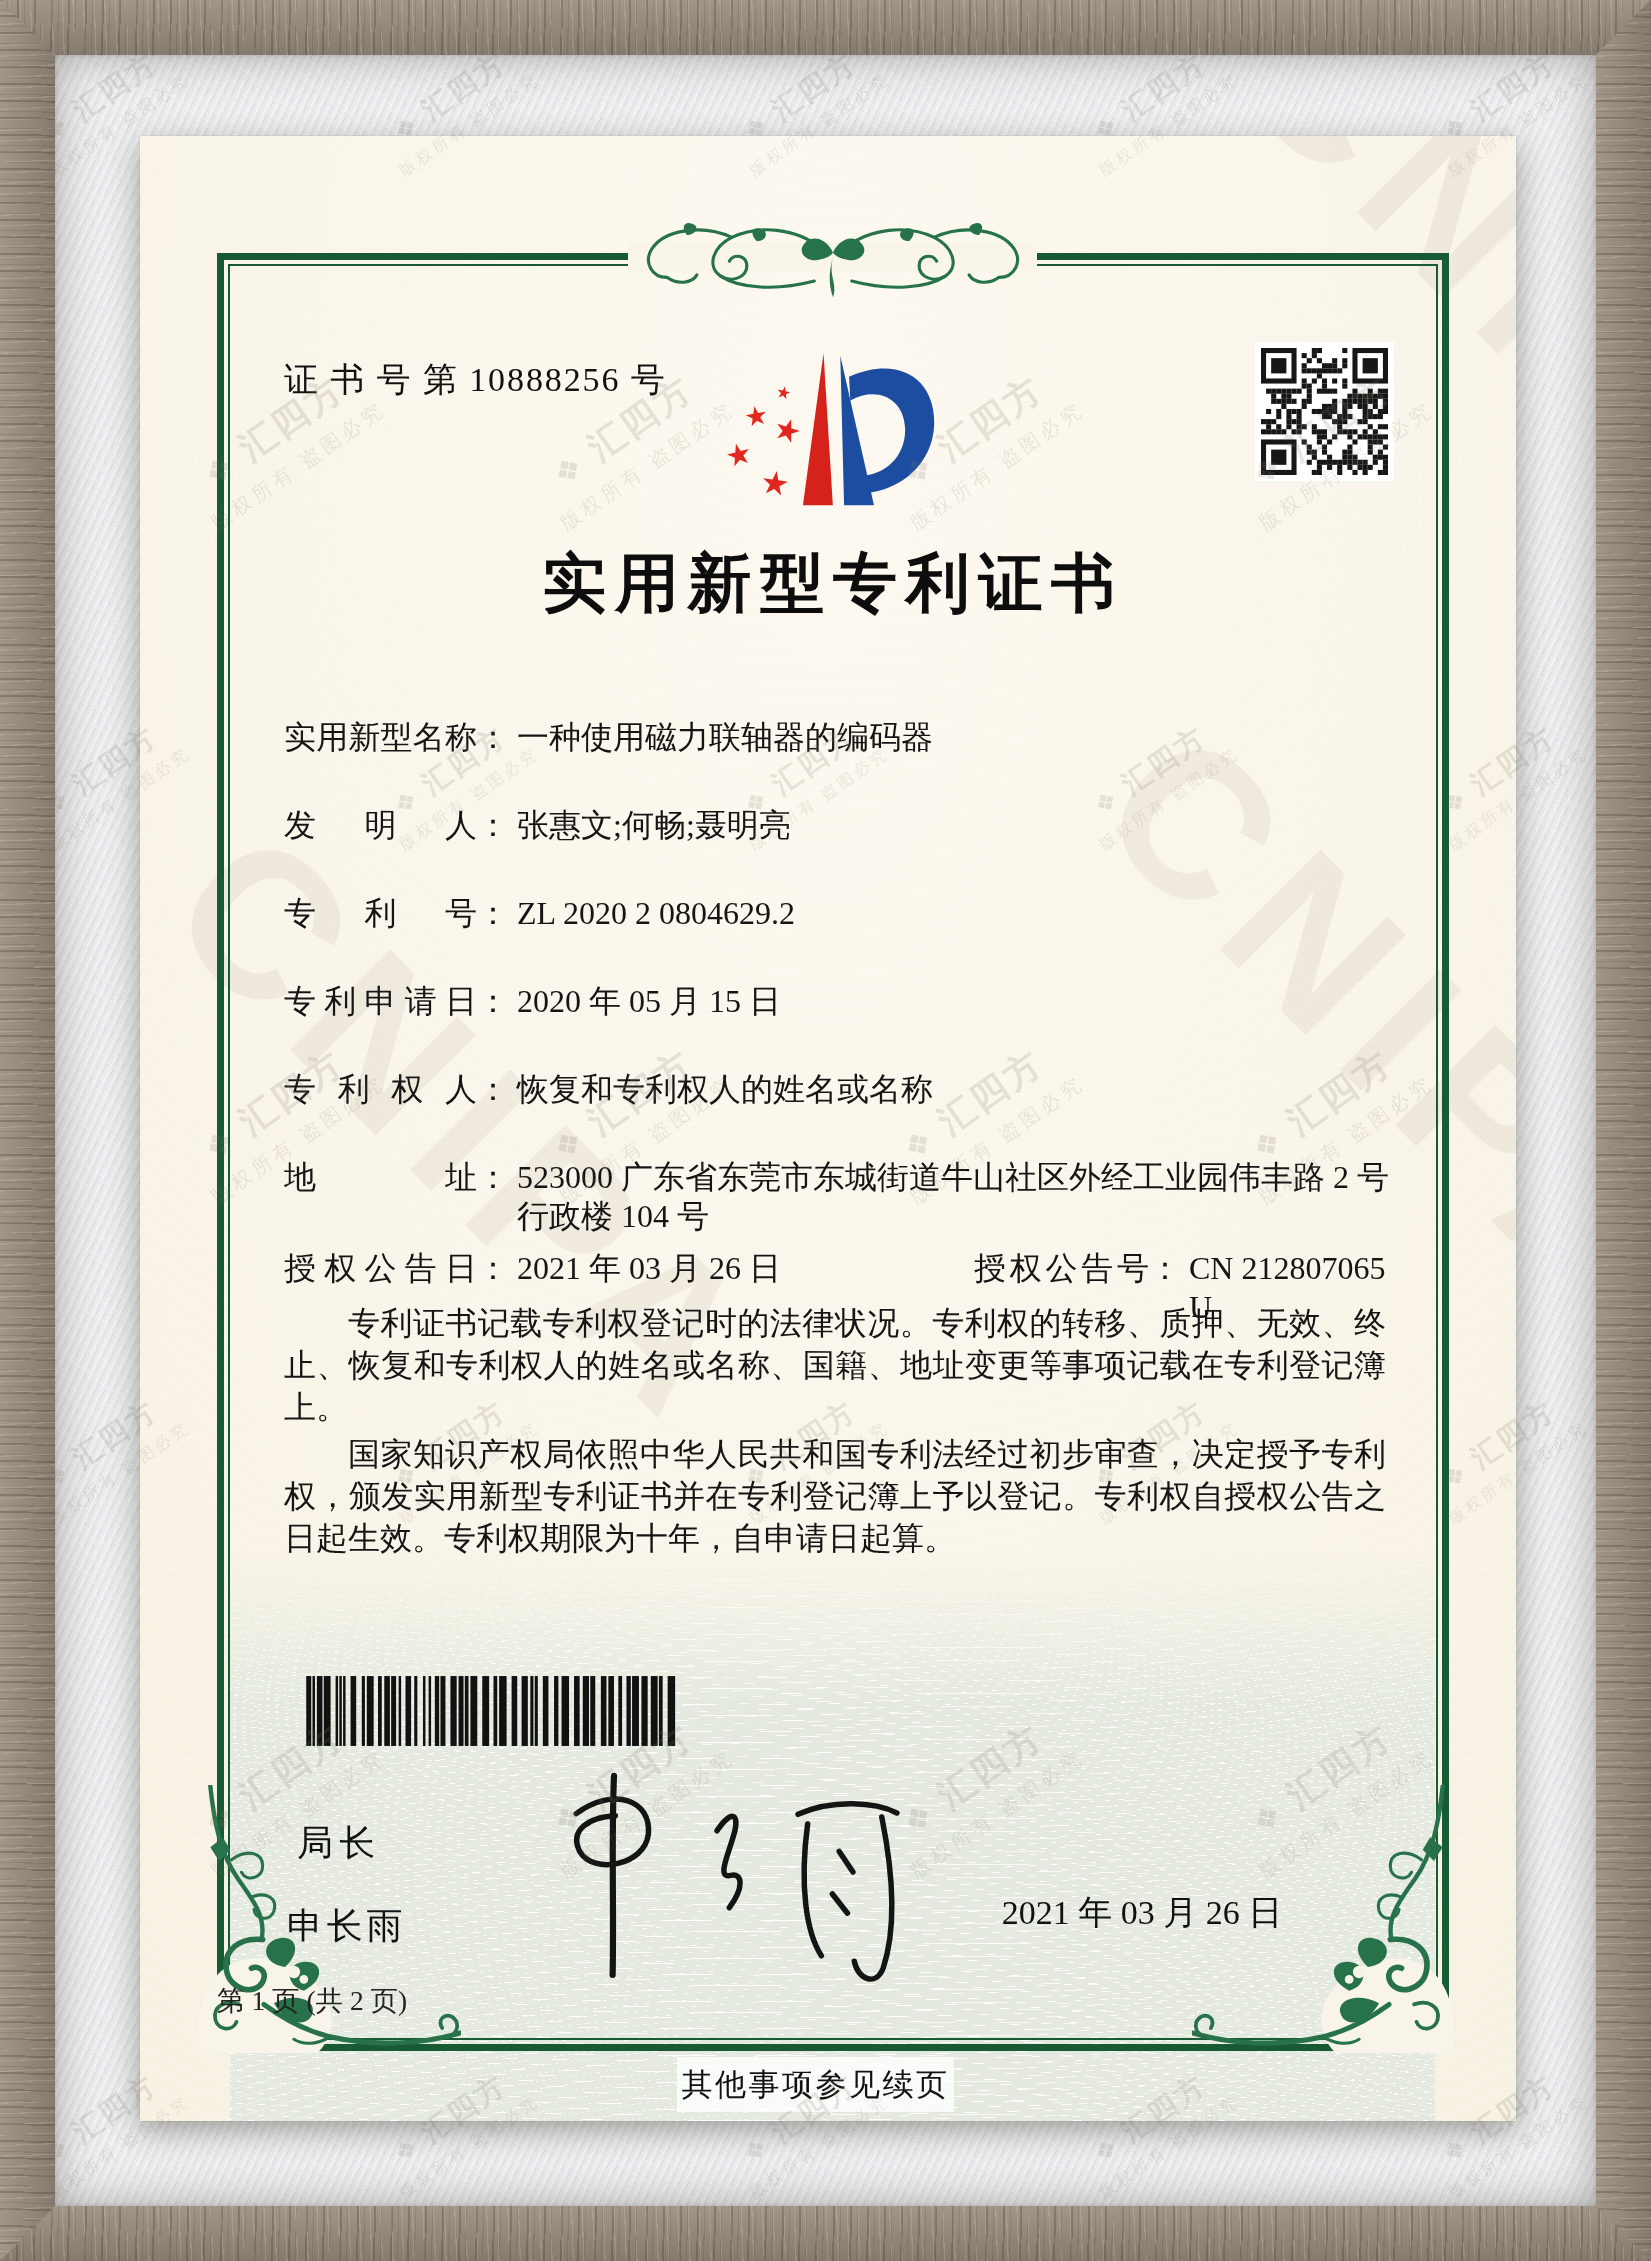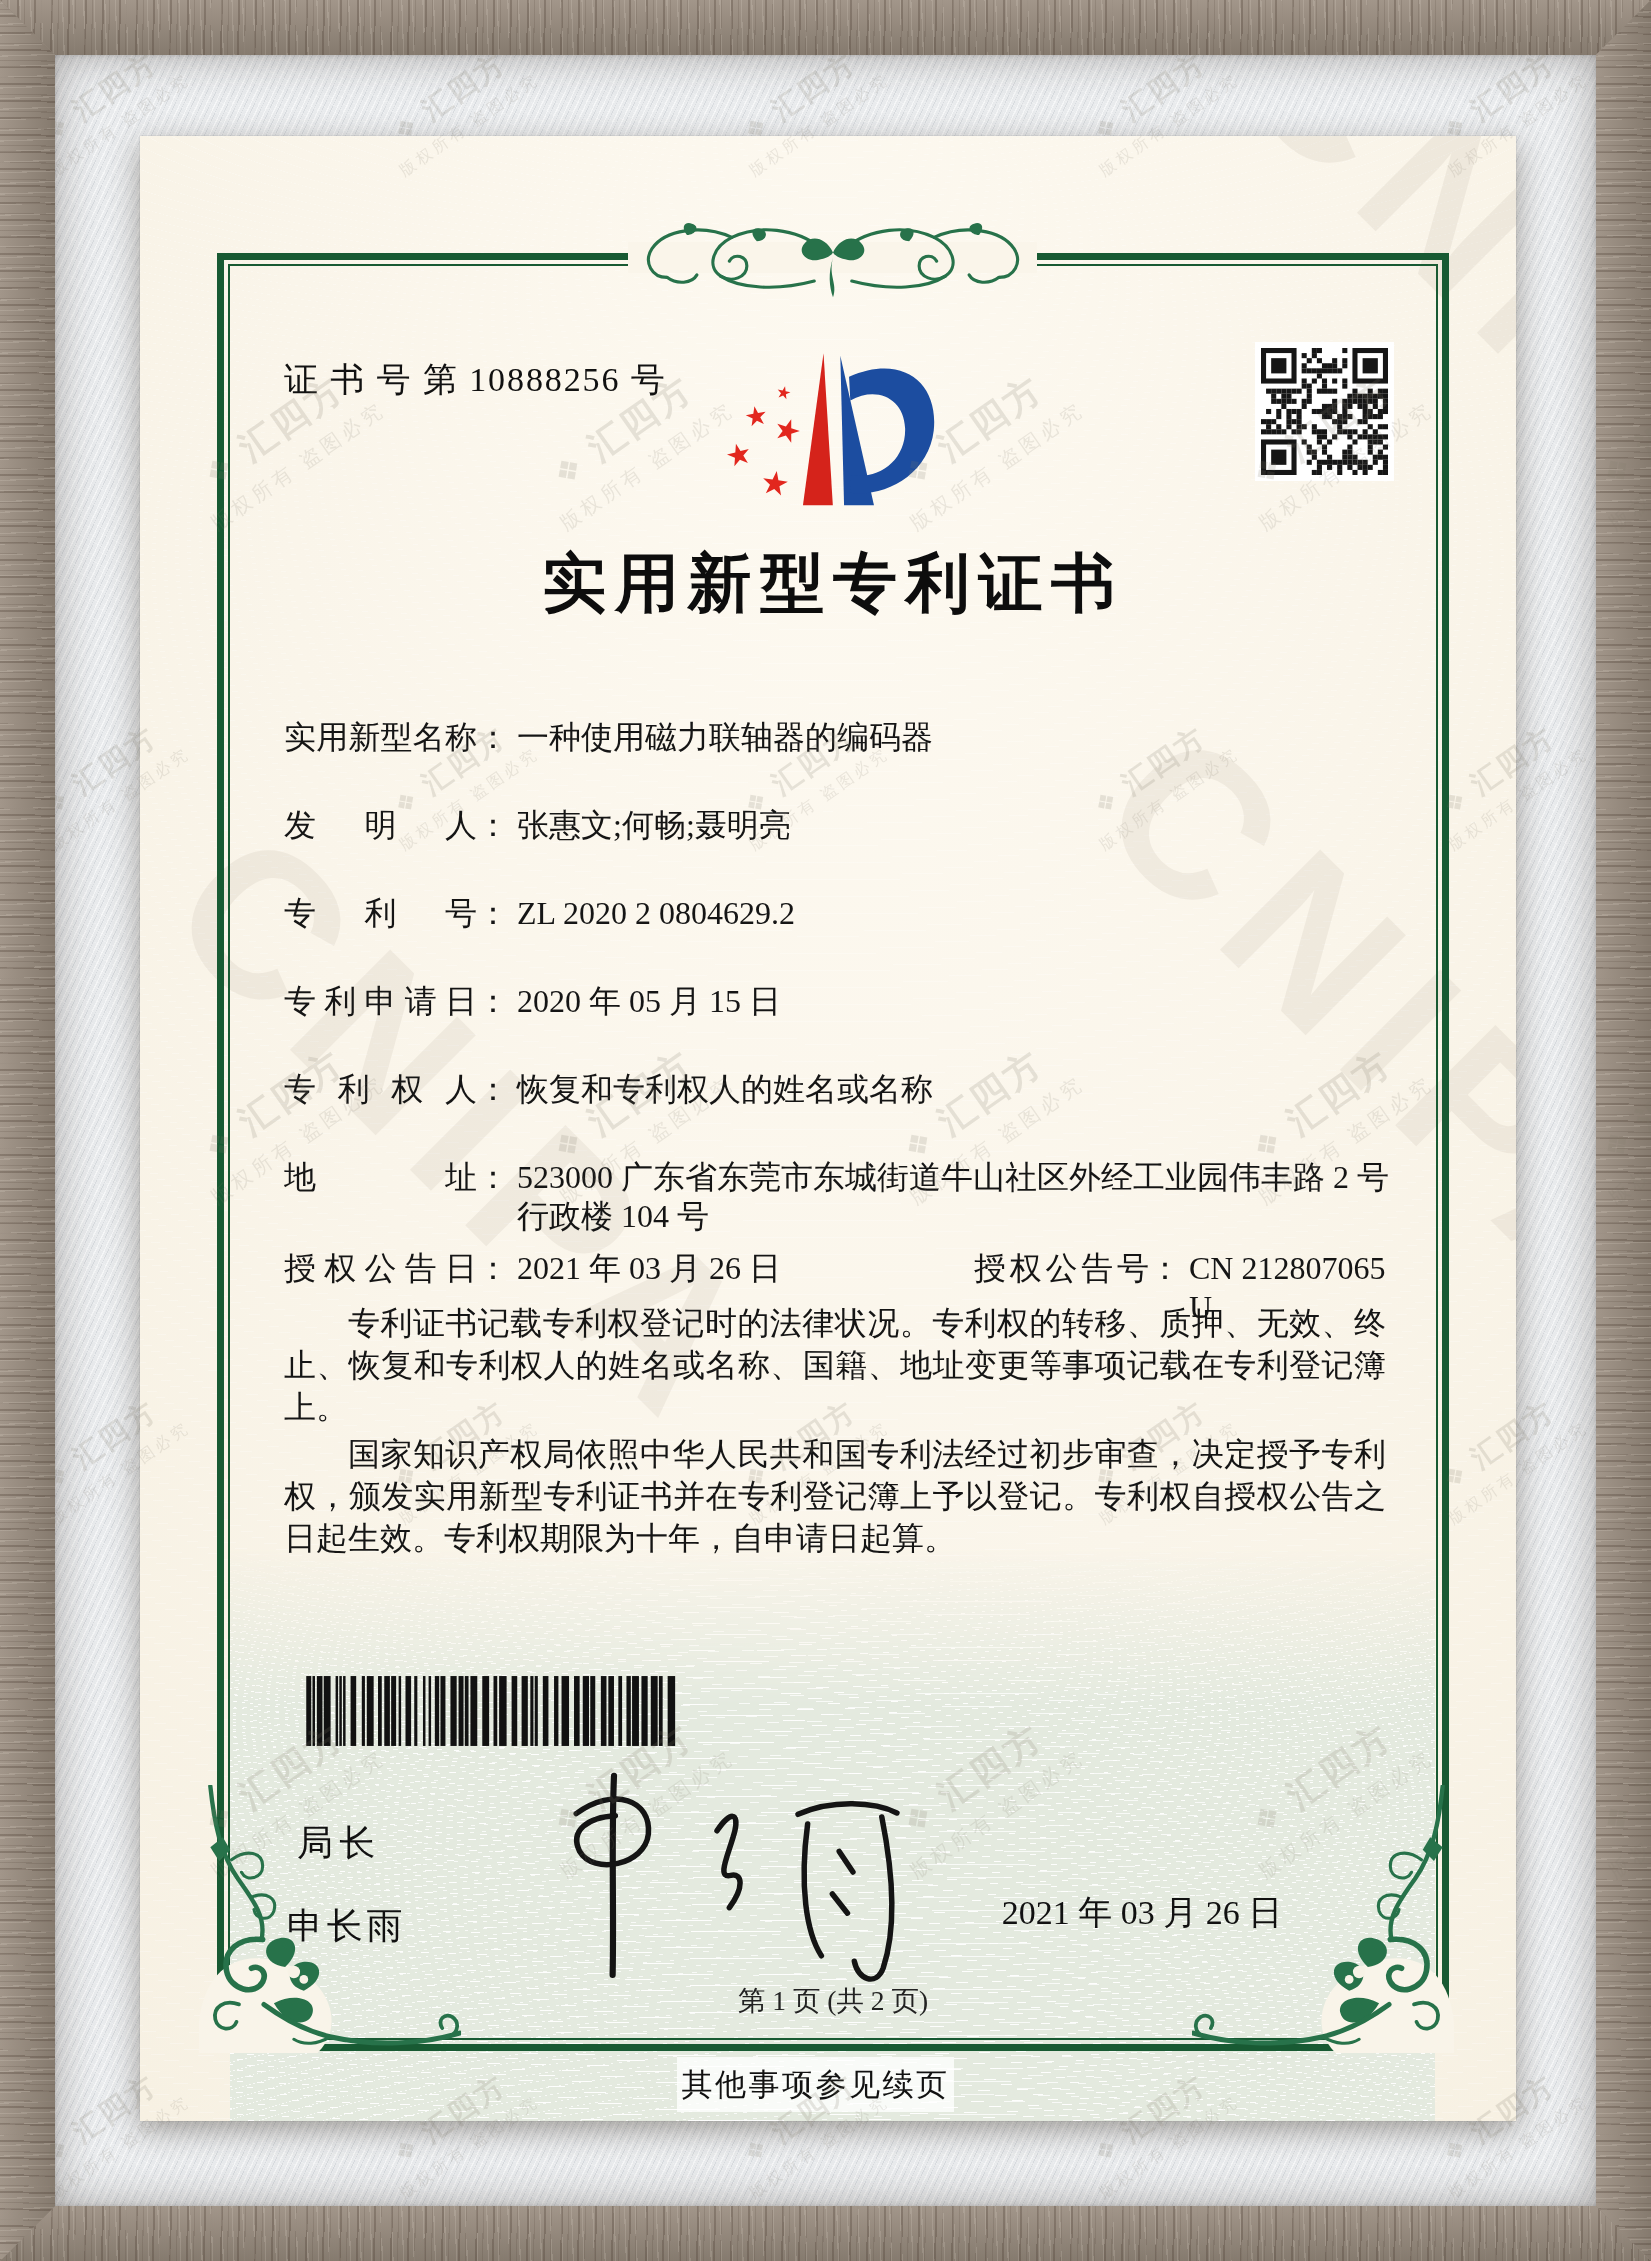--- a/index.html
+++ b/index.html
@@ -74,21 +74,21 @@
   .grant-pair2{position:absolute;left:690px;top:0;display:flex;}
   .grant-pair2 .f-label{width:175px;}
   .paragraphs{position:absolute;z-index:6;left:144px;top:1166px;width:1102px;
     font-size:32px;line-height:42px;color:#151515;text-align:justify;}
   .paragraphs p{margin:0 0 5px 0;text-indent:2em;}
   .barcode{position:absolute;z-index:6;left:165px;top:1540px;width:382px;height:70px;}
   .officer-title{position:absolute;z-index:6;left:157px;top:1683px;font-size:36px;letter-spacing:6.2px;color:#111;}
   .officer-name{position:absolute;z-index:6;left:147px;top:1766px;font-size:36px;letter-spacing:3.7px;color:#111;}
   .signature{position:absolute;z-index:6;left:371px;top:1605px;width:412px;height:262px;}
   .issue-date{position:absolute;z-index:6;left:821px;top:1754px;width:362px;text-align:center;font-size:34px;color:#111;}
-  .page-info{position:absolute;z-index:6;left:77px;top:1847px;width:1232px;text-align:center;font-size:27.5px;color:#222;}
+  .page-info{position:absolute;z-index:6;left:77px;top:1847px;width:1232px;font-size:27.5px;color:#222;}
   .continuation{position:absolute;z-index:6;left:520px;top:1921px;width:277px;height:55px;
     background:rgba(255,255,255,.78);display:flex;align-items:center;justify-content:center;
     font-size:31px;letter-spacing:2.5px;color:#111;margin-left:17px;}
   
   #wm-layer{position:absolute;z-index:50;inset:0;pointer-events:none;overflow:hidden;}
   .wm-tile{position:absolute;transform:rotate(-35deg);text-align:center;
     font-family:"Liberation Sans","DejaVu Sans",sans-serif;color:rgba(128,120,108,.18);white-space:nowrap;}
   .wm-brand{font-size:29px;font-weight:bold;letter-spacing:2.5px;}
   .wm-brand .dm{font-size:25px;}
   .wm-notice{font-size:16px;letter-spacing:3.7px;margin-top:3.7px;color:rgba(128,120,108,.15);}

